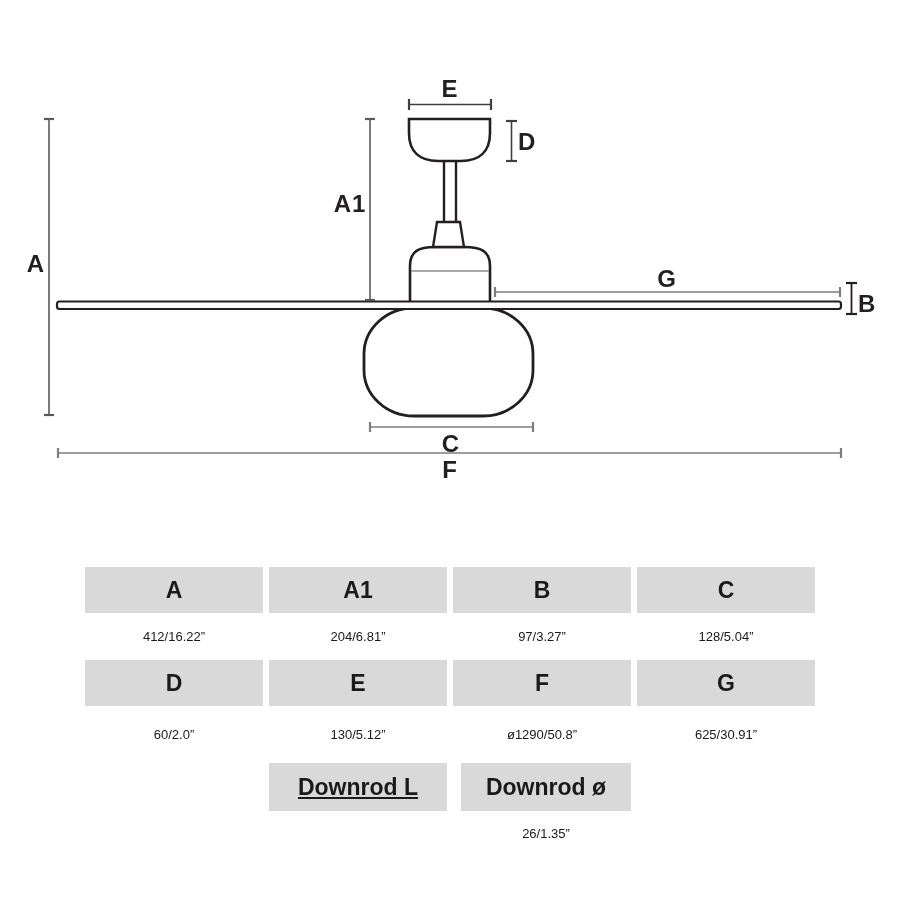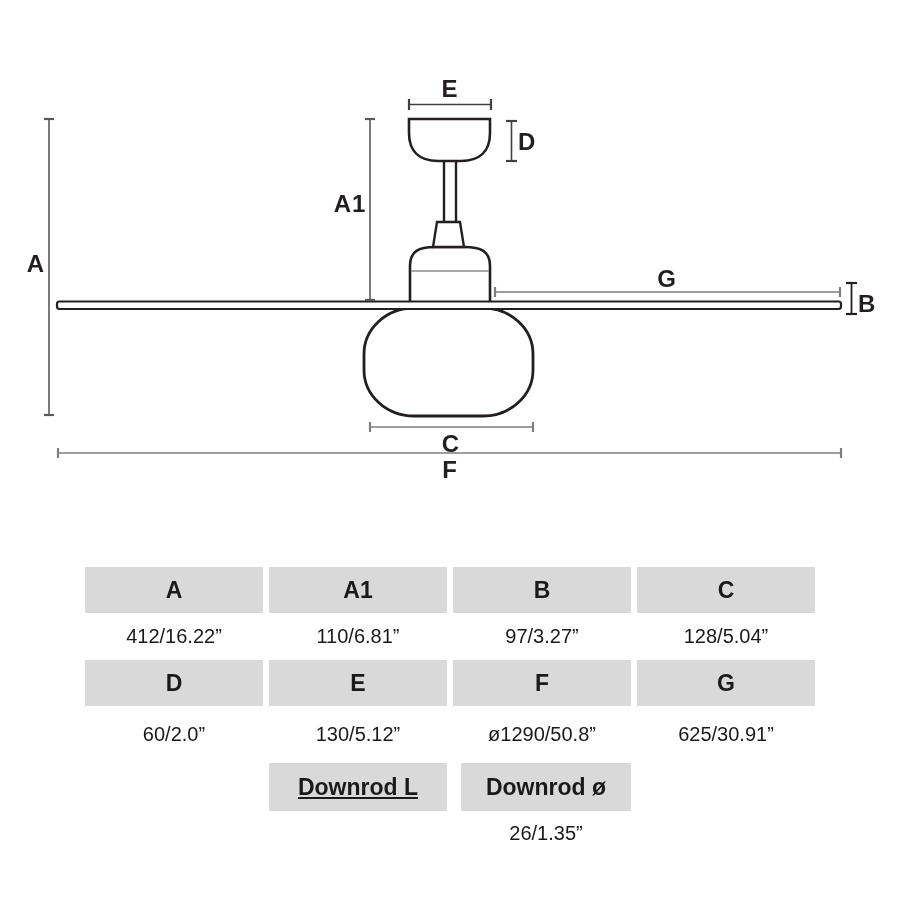--- a/index.html
+++ b/index.html
@@ -27,21 +27,21 @@
     column-gap:6px;
     color:#1a1a1a;
   }
   .th{
     background:#d9d9d9;
     font-weight:bold;
     font-size:23px;
     display:flex;align-items:center;justify-content:center;
   }
   .td{
-    font-size:20px;
+    font-size:13px;
     display:flex;align-items:center;justify-content:center;
     background:#ffffff;
   }
   .c2{grid-column:2;text-decoration:underline;}
   .c3{grid-column:3;margin-left:8px;}
 </style>
 </head>
 <body>
 
 <div class="page">
@@ -106,21 +106,21 @@
   </div>
 
   <div class="spec-table">
 
     <div class="th">A</div>
     <div class="th">A1</div>
     <div class="th">B</div>
     <div class="th">C</div>
 
     <div class="td">412/16.22”</div>
-    <div class="td">110/6.81”</div>
+    <div class="td">204/6.81”</div>
     <div class="td">97/3.27”</div>
     <div class="td">128/5.04”</div>
 
     <div class="th">D</div>
     <div class="th">E</div>
     <div class="th">F</div>
     <div class="th">G</div>
 
     <div class="td">60/2.0”</div>
     <div class="td">130/5.12”</div>

